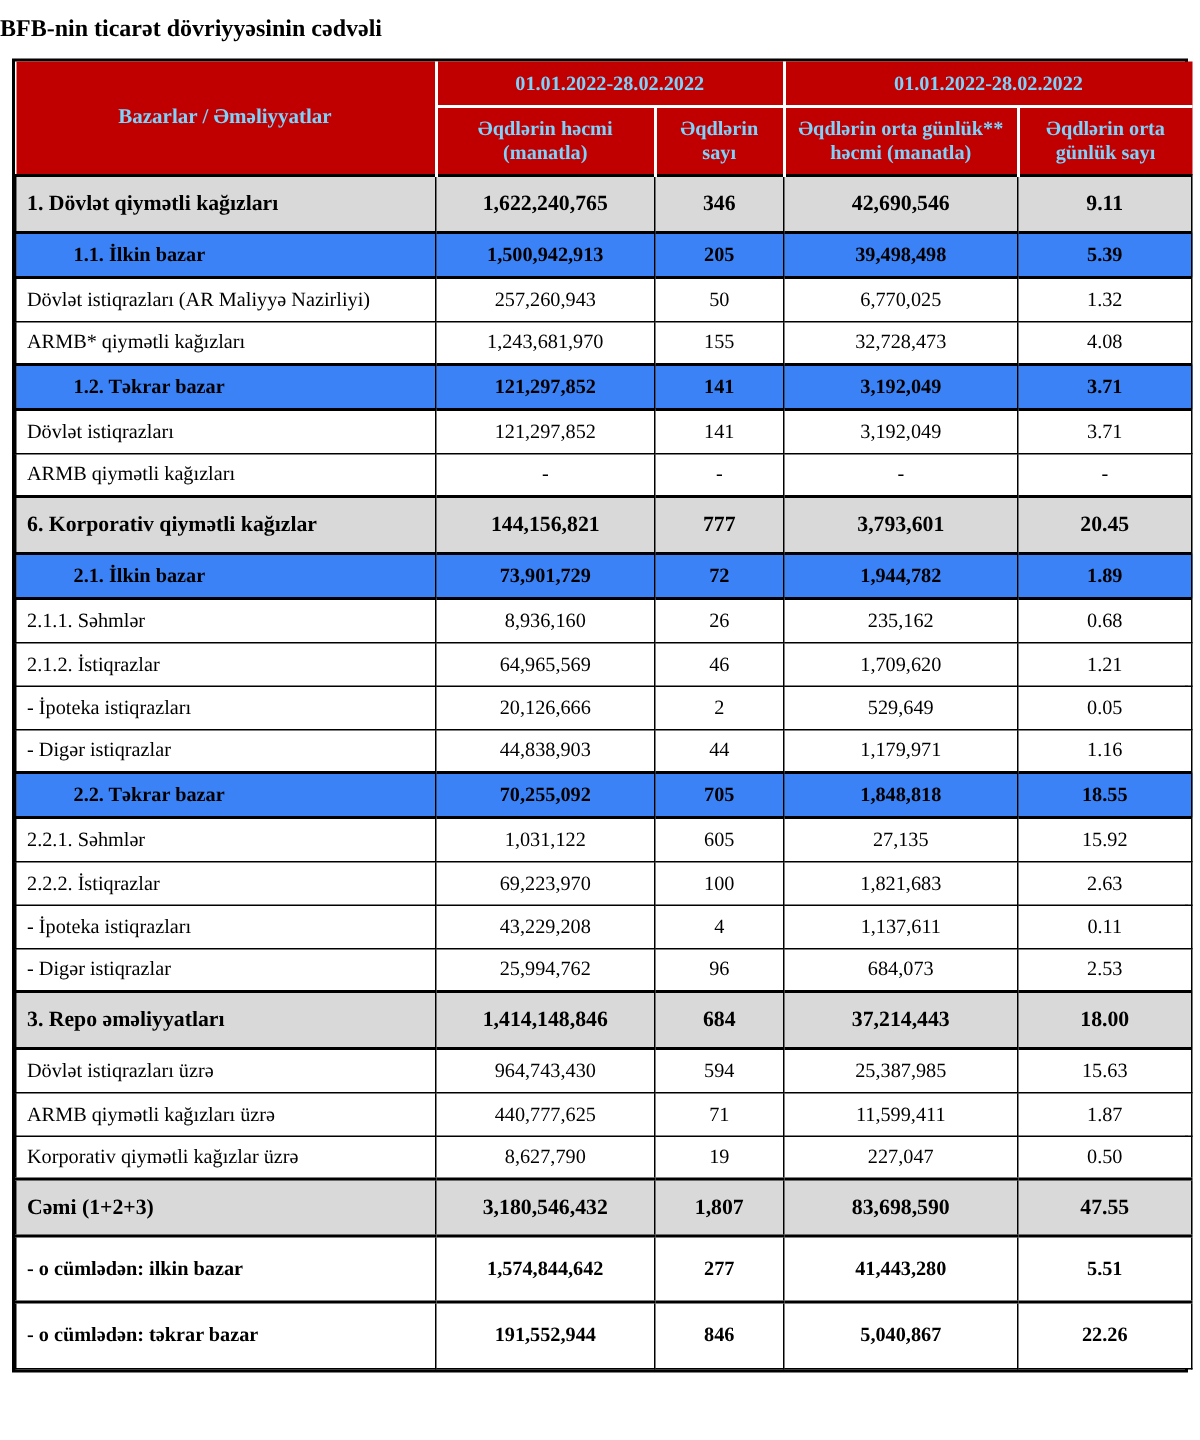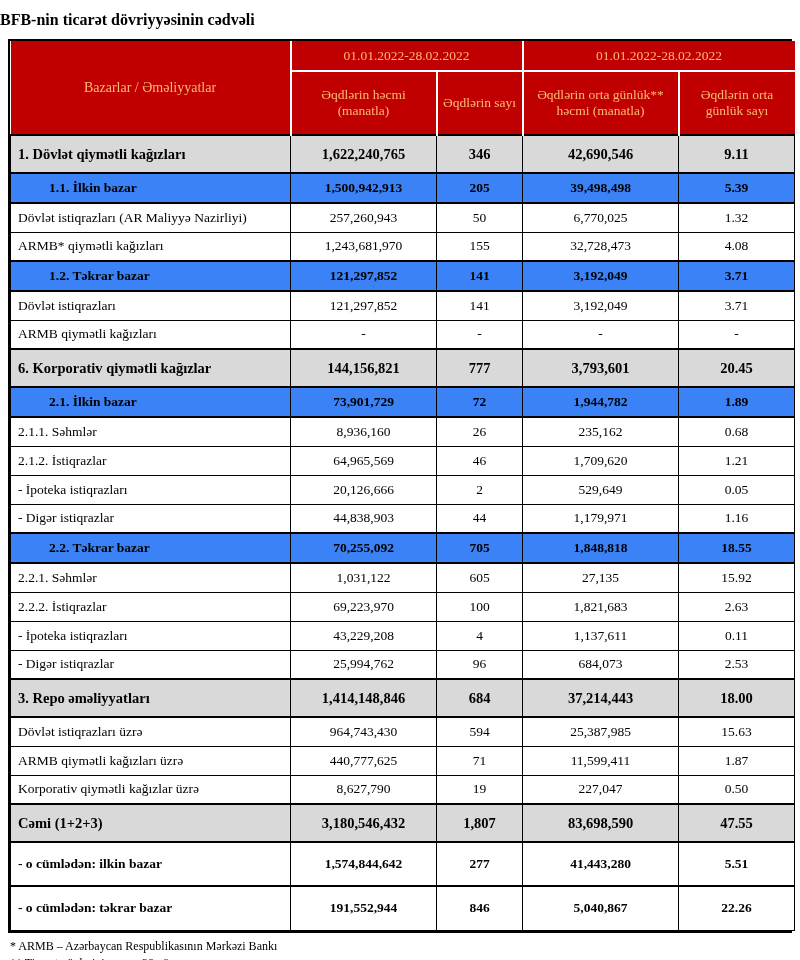--- a/index.html
+++ b/index.html
@@ -14,32 +14,32 @@
     padding: 11px 0 10px 0;
   }
   .tablewrap {
     margin: 0 8px;
     border: 2px solid #000;
   }
   table { width: 100%; border-collapse: collapse; table-layout: fixed; }
 
   
   thead th {
-    background: #C00000; color: #fdba74;
-    font-weight: normal; font-size: 13.5px;
+    background: #C00000; color: #7dd3fc;
+    font-weight: bold; font-size: 13.5px;
     border: 2px solid #fff;
     vertical-align: middle;
     padding: 3px 4px;
   }
   thead tr:first-child th { border-top: 0; }
   thead th:first-child { border-left: 0; }
   thead tr th:last-child { border-right: 0; }
   th.corner { border-left: 0; border-bottom: 0; font-size: 14px; }
   thead tr.period-row th.period { height: 30px; }
-  thead tr.col-row th { height: 64px; border-bottom: 0; }
+  thead tr.col-row th { height: 46px; border-bottom: 0; }
 
   
   tbody td {
     border: 1px solid #000;
     font-size: 13.5px;
     vertical-align: middle;
     padding: 3px 5px;
     background: #fff;
   }
   td.label-cell { text-align: left; padding-left: 7px; }
@@ -270,18 +270,14 @@
             <td class="label-cell">- o cümlədən: təkrar bazar</td>
             <td class="value-cell">191,552,944</td>
             <td class="value-cell">846</td>
             <td class="value-cell">5,040,867</td>
             <td class="value-cell">22.26</td>
           </tr>
         </tbody>
     </table>
   </div>
 
-  <div class="footnotes">
-    <div>* ARMB – Azərbaycan Respublikasının Mərkəzi Bankı</div>
-    <div>** Ticarət günlərinin sayı –38 gün</div>
-  </div>
 
 </div>
 
 </body></html>

